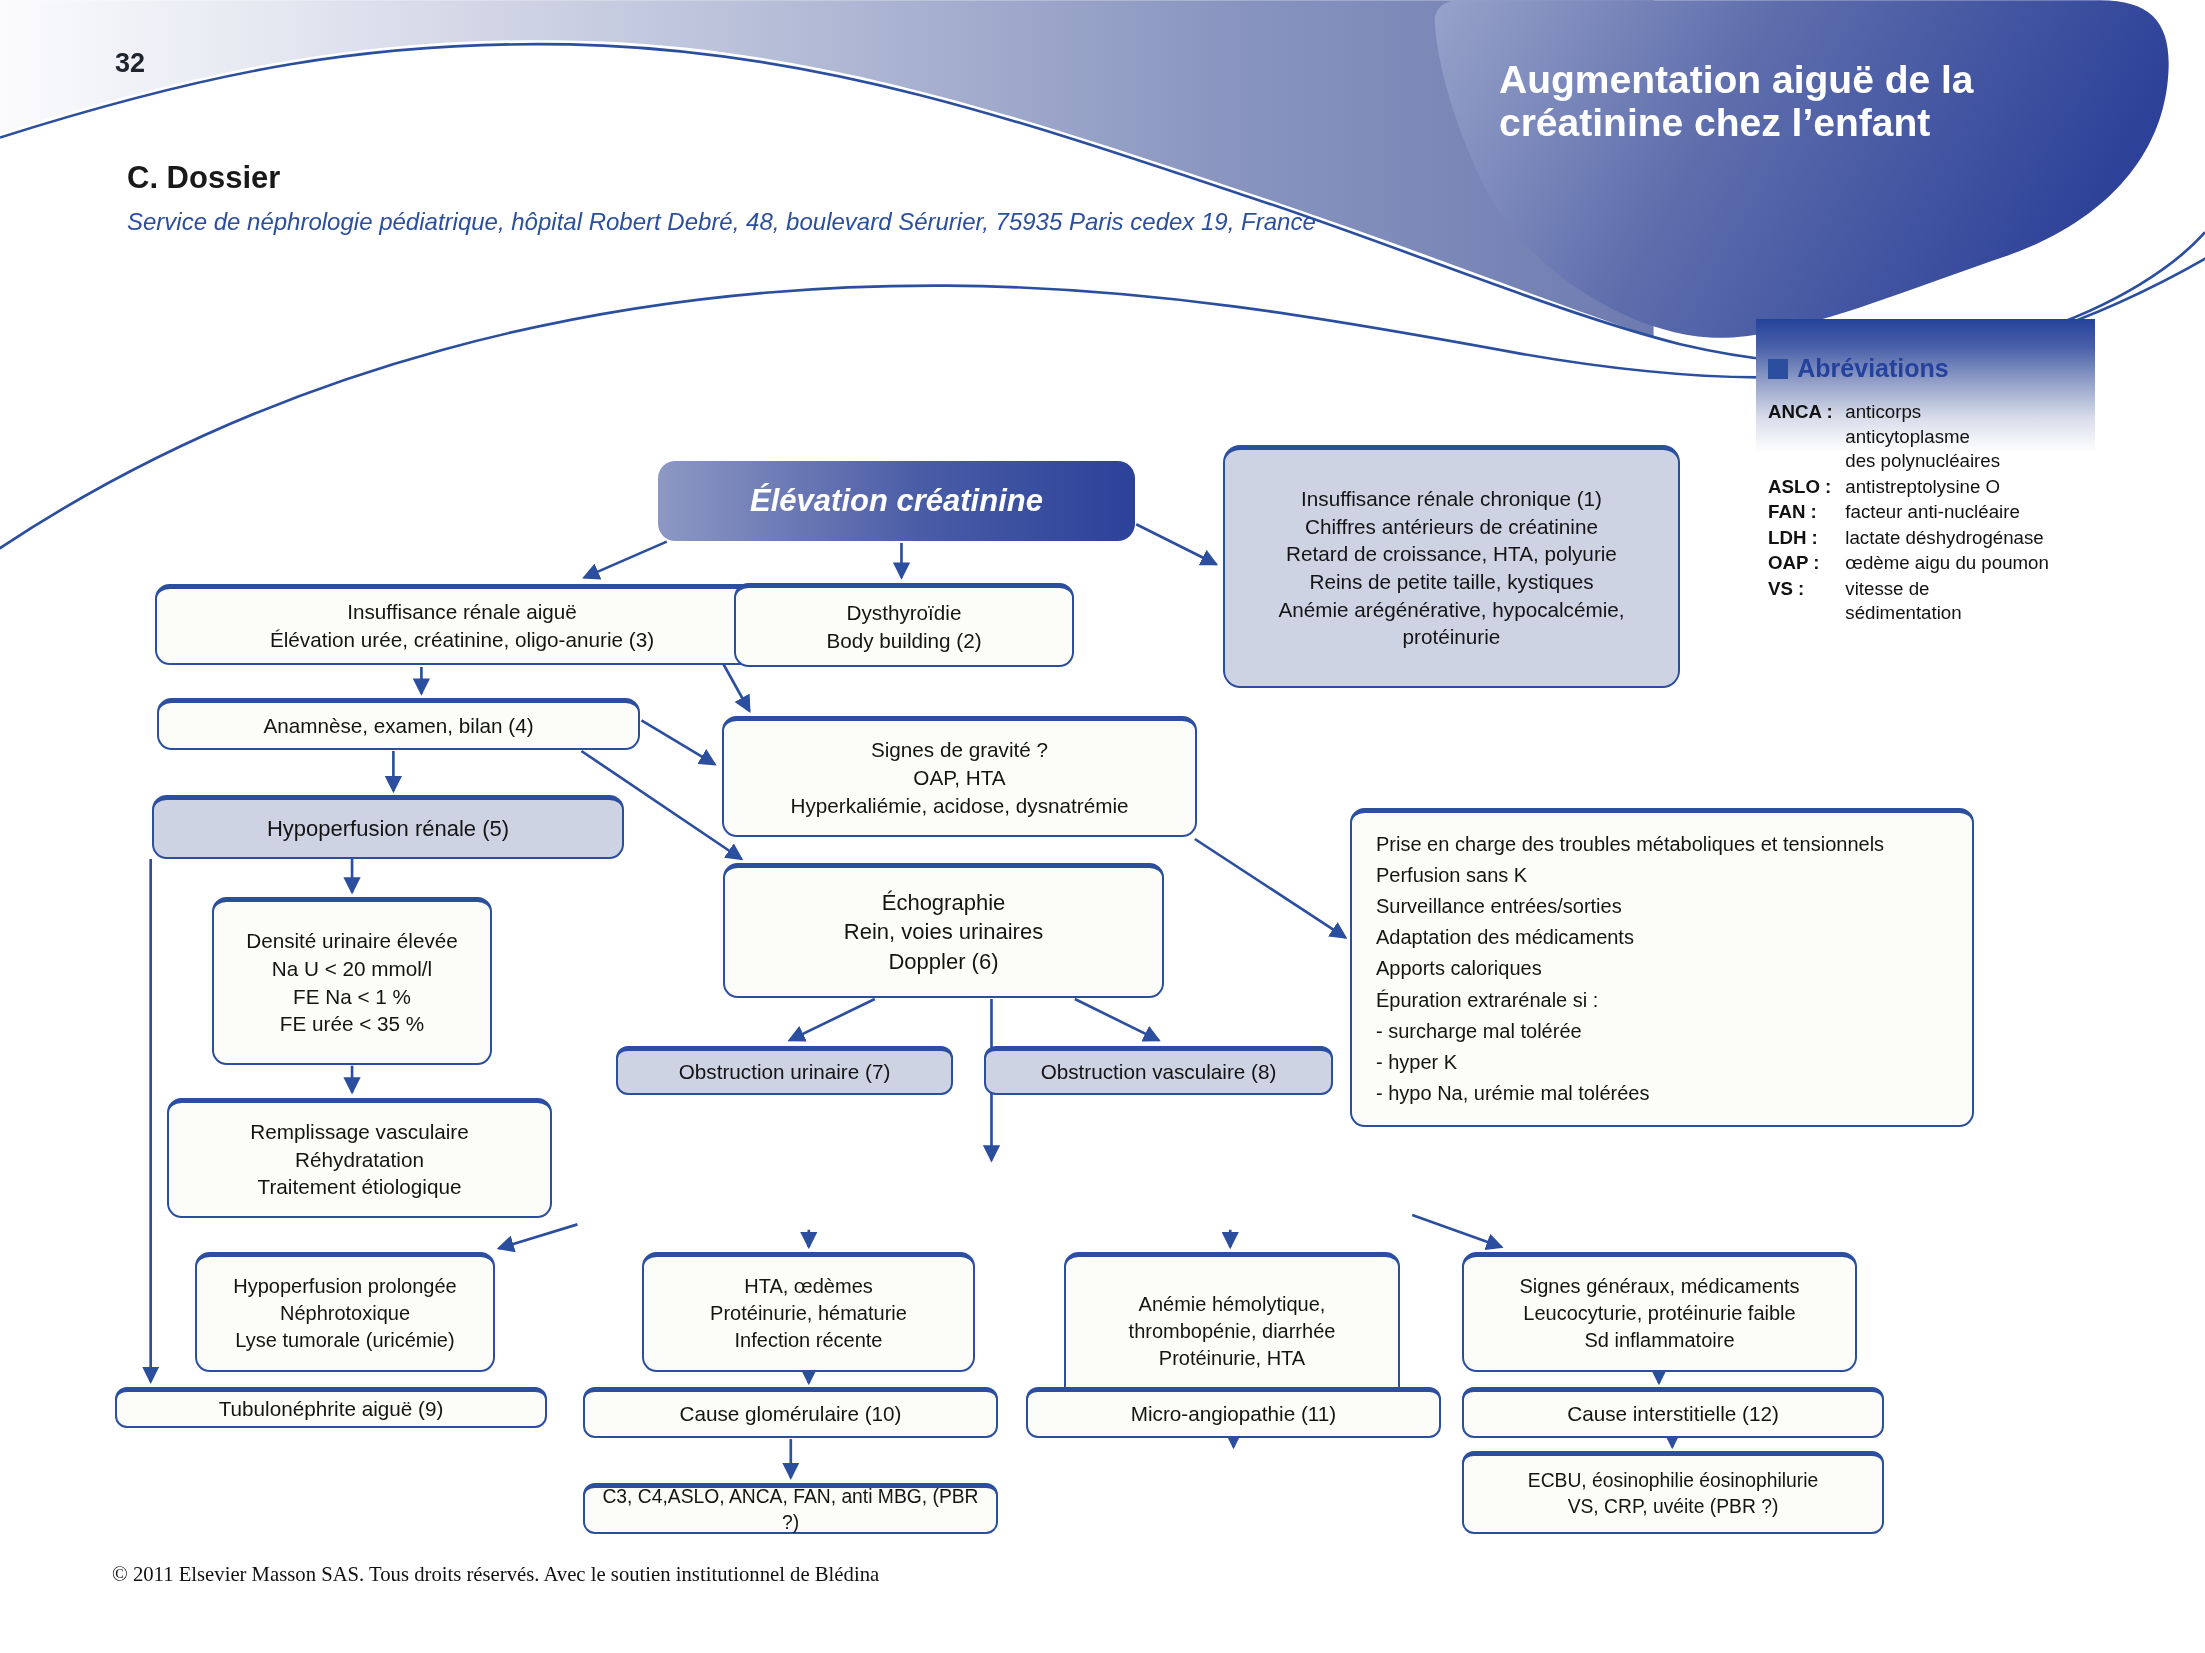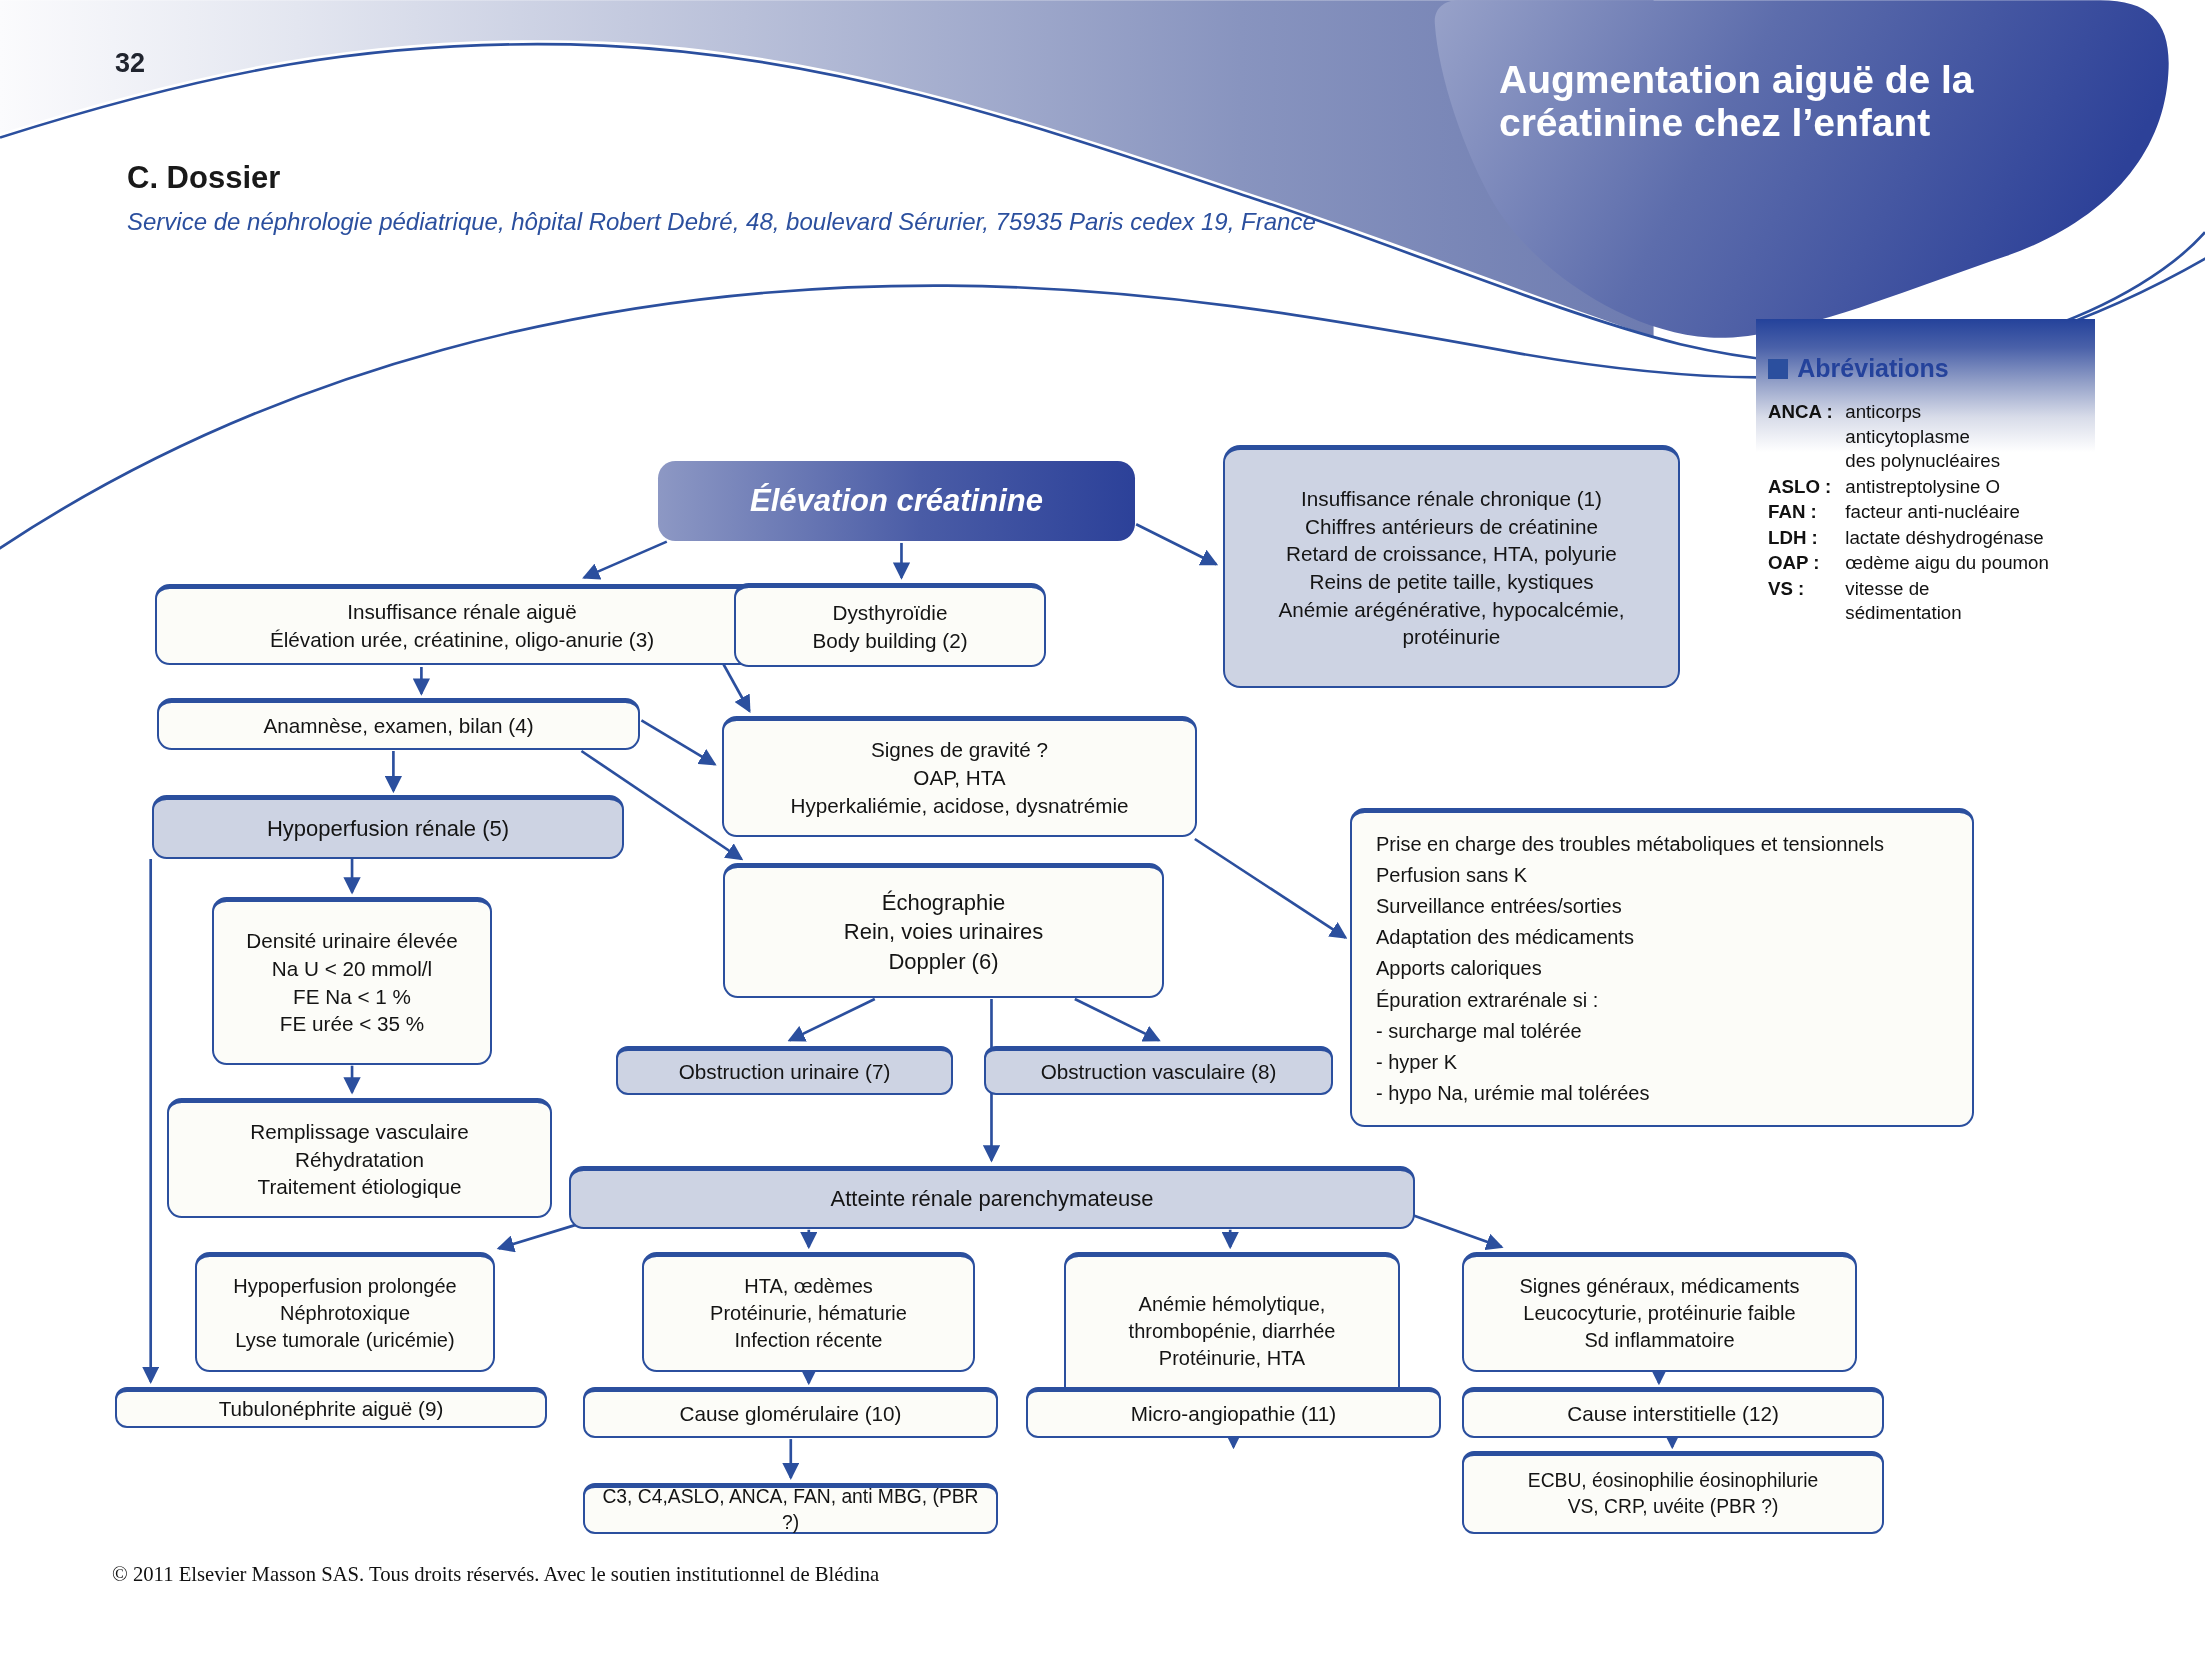--- a/index.html
+++ b/index.html
@@ -148,21 +148,21 @@
   <div class="node shaded" style="left:1223px;top:445px;width:457px;height:243px;border-radius:17.3px;">Insuffisance rénale chronique (1)
 Chiffres antérieurs de créatinine
 Retard de croissance, HTA, polyurie
 Reins de petite taille, kystiques
 Anémie arégénérative, hypocalcémie,
 protéinurie</div>
 
   <div class="node" style="left:155px;top:584px;width:614px;height:81px;">Insuffisance rénale aiguë
 Élévation urée, créatinine, oligo-anurie (3)</div>
 
-  <div class="node" style="left:734px;top:583px;width:312px;height:84px;">Dysthyroïdie
+  <div class="node" style="left:734px;top:583px;width:340px;height:84px;">Dysthyroïdie
 Body building (2)</div>
 
   <div class="node" style="left:157px;top:698px;width:483px;height:52px;">Anamnèse, examen, bilan (4)</div>
 
   <div class="node" style="left:722px;top:716px;width:475px;height:121px;">Signes de gravité ?
 OAP, HTA
 Hyperkaliémie, acidose, dysnatrémie</div>
 
   <div class="node shaded font-lg" style="left:152px;top:795px;width:472px;height:64px;">Hypoperfusion rénale (5)</div>
 
@@ -186,21 +186,20 @@
 - hypo Na, urémie mal tolérées</div>
 
   <div class="node" style="left:167px;top:1098px;width:385px;height:120px;">Remplissage vasculaire
 Réhydratation
 Traitement étiologique</div>
 
   <div class="node shaded" style="left:616px;top:1046px;width:337px;height:49px;border-radius:12px;">Obstruction urinaire (7)</div>
 
   <div class="node shaded" style="left:984px;top:1046px;width:349px;height:49px;border-radius:12px;">Obstruction vasculaire (8)</div>
 
-  <div class="node shaded font-lg" style="left:569px;top:1166px;width:846px;height:63px;">Atteinte rénale parenchymateuse</div>
 
   <div class="node" style="left:195px;top:1252px;width:300px;height:120px;font-size:20px;">Hypoperfusion prolongée
 Néphrotoxique
 Lyse tumorale (uricémie)</div>
 
   <div class="node" style="left:642px;top:1252px;width:333px;height:120px;font-size:20px;">HTA, œdèmes
 Protéinurie, hématurie
 Infection récente</div>
 
   <div class="node" style="left:1064px;top:1252px;width:336px;height:156px;font-size:20px;">Anémie hémolytique,

